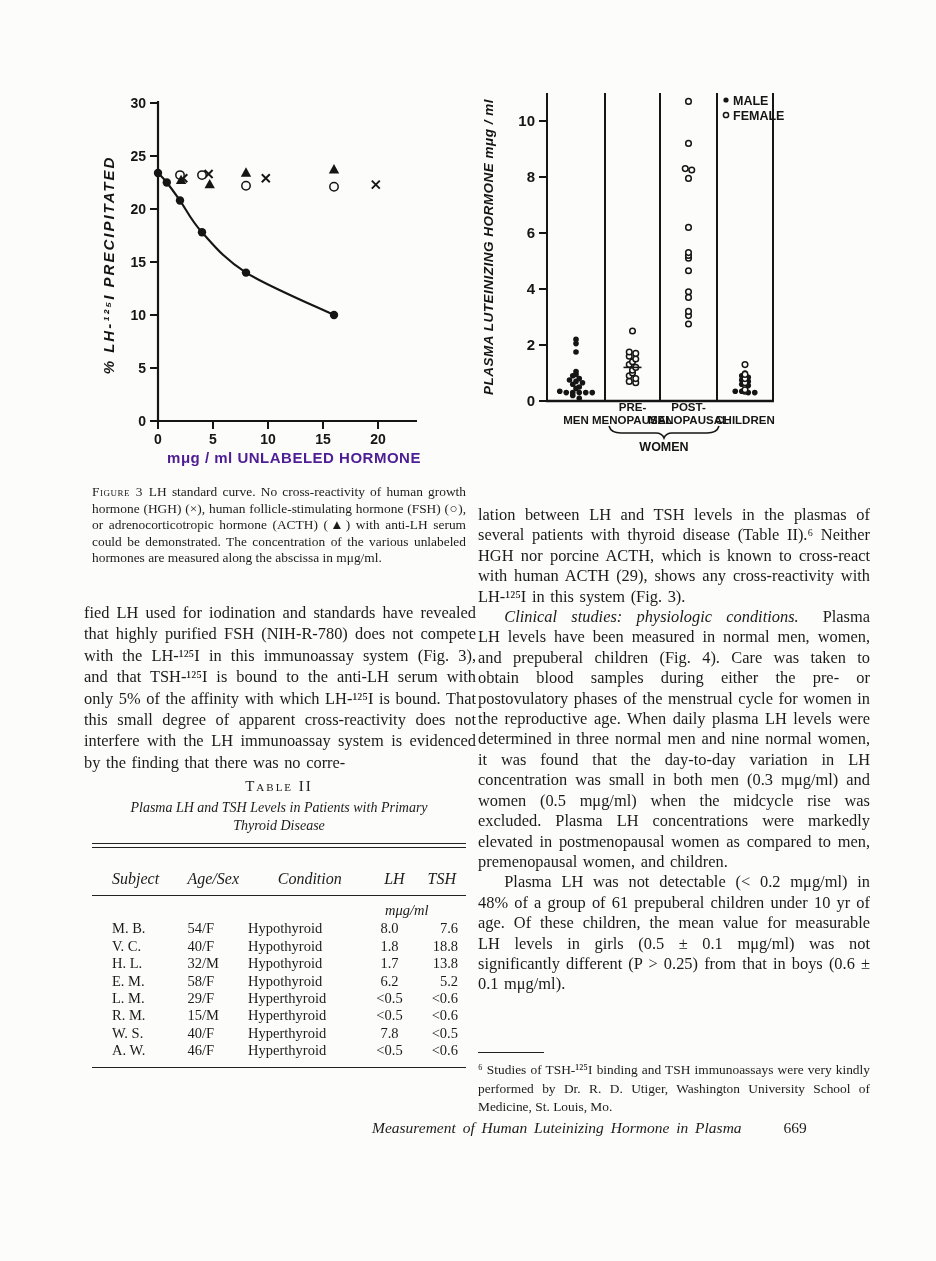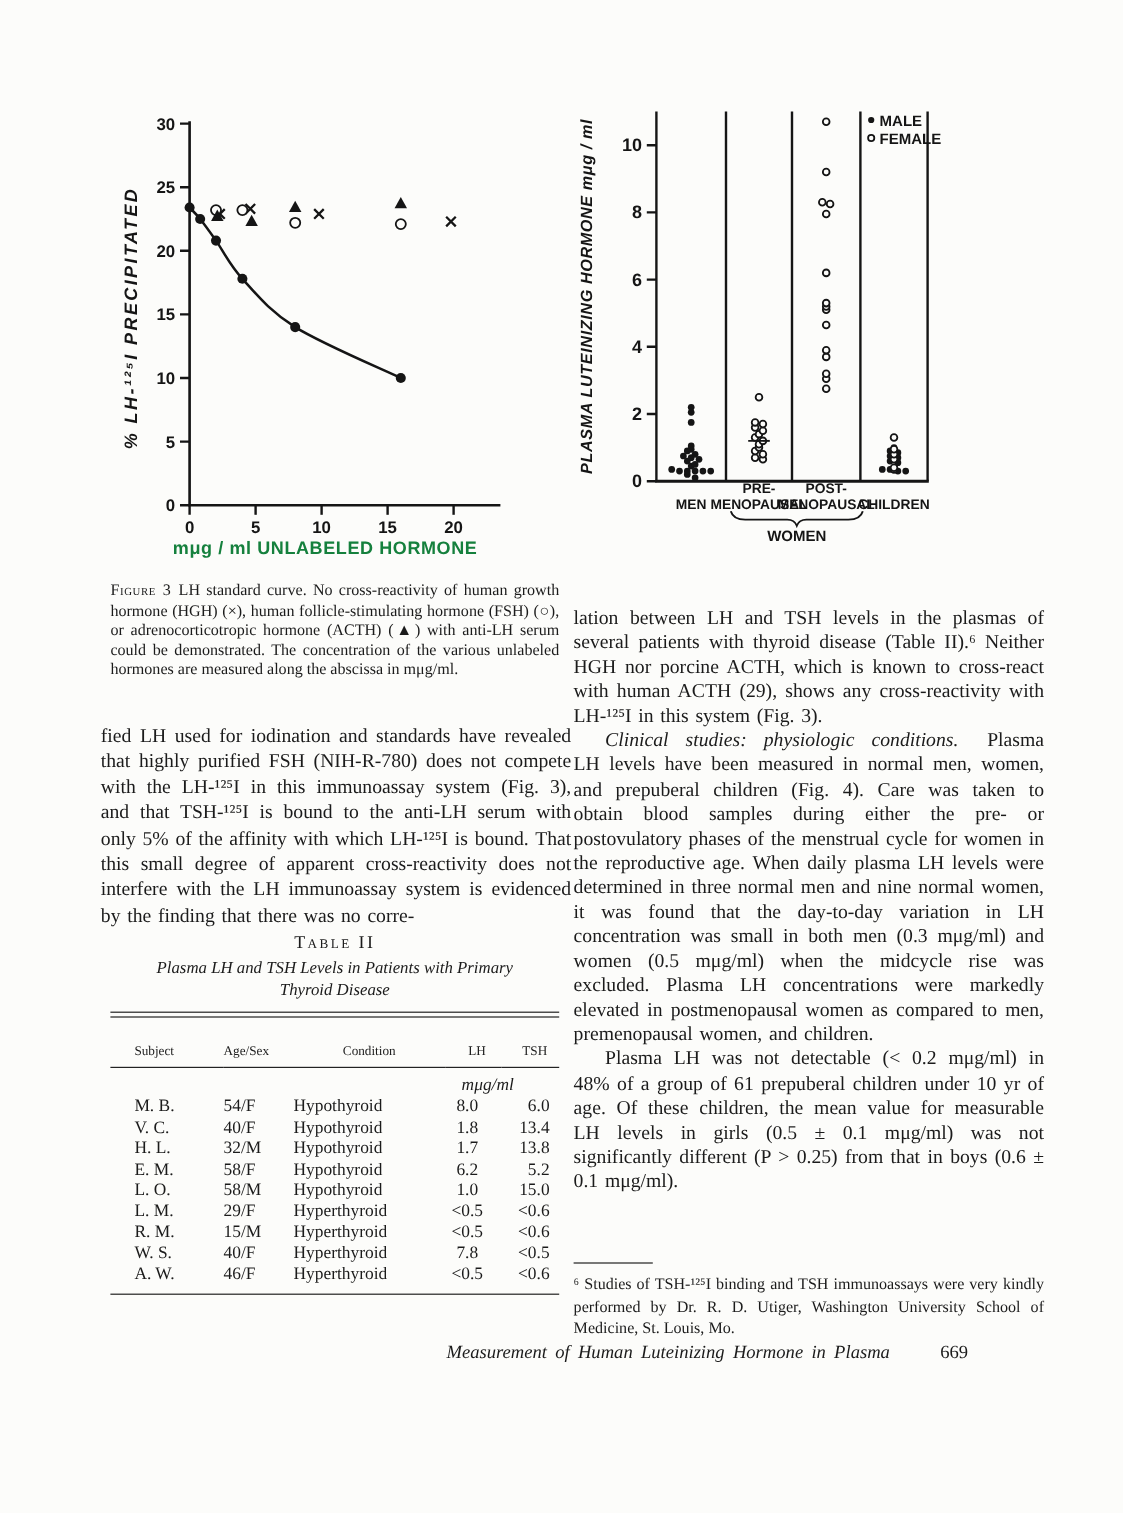--- a/index.html
+++ b/index.html
@@ -6,39 +6,39 @@
   .page{position:relative;width:936px;height:1261px;margin:0 auto;background:#fcfcfa;color:#1b1b1b;
         font-family:"Liberation Serif","DejaVu Serif","DejaVu Sans",serif;overflow:hidden;}
   .abs{position:absolute;}
   
   .tick{font:700 14px "Liberation Sans",sans-serif;fill:#151515;}
   .tick4{font:700 15px "Liberation Sans",sans-serif;fill:#151515;}
   .axis-label{font:italic 700 15px "Liberation Sans",sans-serif;letter-spacing:2px;fill:#151515;}
   .axis-label4{font:italic 700 13.5px "Liberation Sans",sans-serif;letter-spacing:.5px;fill:#151515;}
   .cat-label{font:700 11.5px "Liberation Sans",sans-serif;fill:#151515;}
   .leg-label{font:700 12.5px "Liberation Sans",sans-serif;fill:#151515;}
-  .fig-xlabel{font:700 15px "Liberation Sans",sans-serif;letter-spacing:.5px;text-align:left;color:#15803d;}
+  .fig-xlabel{font:700 15px "Liberation Sans",sans-serif;letter-spacing:.5px;text-align:center;color:#4c1d95;}
   
   .caption{font-size:13.4px;line-height:16.6px;text-align:justify;}
   .caption-center{font-size:13.4px;line-height:17px;text-align:center;}
   .sc{font-variant:small-caps;letter-spacing:.5px;margin-right:6px;}
   
   .bodytext{font-size:16.4px;text-align:justify;word-spacing:1.5px;}
   .lh-left{line-height:21.4px;}
   .lh-right{line-height:20.4px;}
   .bodytext p{margin:0;}
   .indent{text-indent:1.6em;}
   .ital{font-style:italic;margin-right:24px;}
   
   .tbl-title{text-align:center;font-variant:small-caps;font-size:15px;letter-spacing:2px;}
   .tbl-subtitle{font-style:italic;text-align:center;font-size:14px;line-height:17.5px;width:316px;margin:4px auto 0;}
   .rule-double{height:3px;border-top:1.2px solid #222;border-bottom:1.2px solid #222;margin-top:9px;}
   .rule-bottom{border-top:1.8px solid #222;margin-top:7px;}
   table.dtable{width:100%;border-collapse:collapse;}
-  table.dtable th{font-weight:normal;font-size:11px;padding:22px 0 7px;border-bottom:1.5px solid #222;}
+  table.dtable th{font-weight:normal;font-size:16px;padding:22px 0 7px;border-bottom:1.5px solid #222;font-style:italic;}
   table.dtable td{font-size:14.5px;line-height:17.4px;padding:0;}
   .c0{width:86px;text-align:left;padding-left:20px !important;}
   .c1{width:64px;text-align:left;}
   td.c2{width:140px;text-align:left;}
   th.c2{text-align:center;}
   td.c3{width:40px;text-align:center;padding-right:10px !important;}
   th.c3{text-align:right;padding-right:13px !important;}
   td.c4{width:44px;text-align:right;padding-right:8px !important;}
   th.c4{text-align:right;padding-right:10px !important;}
   td.units{font-style:italic;font-size:13px;text-align:center;padding:6px 24px 1px 0 !important;}
@@ -126,49 +126,42 @@
       <tbody id="tbl-body">
           <tr>
             <td colspan="3"></td>
             <td colspan="2" class="units">mμg/ml</td>
           </tr>
           <tr>
             <td class="c0">M. B.</td>
             <td class="c1">54/F</td>
             <td class="c2">Hypothyroid</td>
             <td class="c3">8.0</td>
-            <td class="c4">6.0</td>
+            <td class="c4">7.6</td>
           </tr>
           <tr>
             <td class="c0">V. C.</td>
             <td class="c1">40/F</td>
             <td class="c2">Hypothyroid</td>
             <td class="c3">1.8</td>
-            <td class="c4">13.4</td>
+            <td class="c4">18.8</td>
           </tr>
           <tr>
             <td class="c0">H. L.</td>
             <td class="c1">32/M</td>
             <td class="c2">Hypothyroid</td>
             <td class="c3">1.7</td>
             <td class="c4">13.8</td>
           </tr>
           <tr>
             <td class="c0">E. M.</td>
             <td class="c1">58/F</td>
             <td class="c2">Hypothyroid</td>
             <td class="c3">6.2</td>
             <td class="c4">5.2</td>
-          </tr>
-          <tr>
-            <td class="c0">L. O.</td>
-            <td class="c1">58/M</td>
-            <td class="c2">Hypothyroid</td>
-            <td class="c3">1.0</td>
-            <td class="c4">15.0</td>
           </tr>
           <tr>
             <td class="c0">L. M.</td>
             <td class="c1">29/F</td>
             <td class="c2">Hyperthyroid</td>
             <td class="c3">&lt;0.5</td>
             <td class="c4">&lt;0.6</td>
           </tr>
           <tr>
             <td class="c0">R. M.</td>

